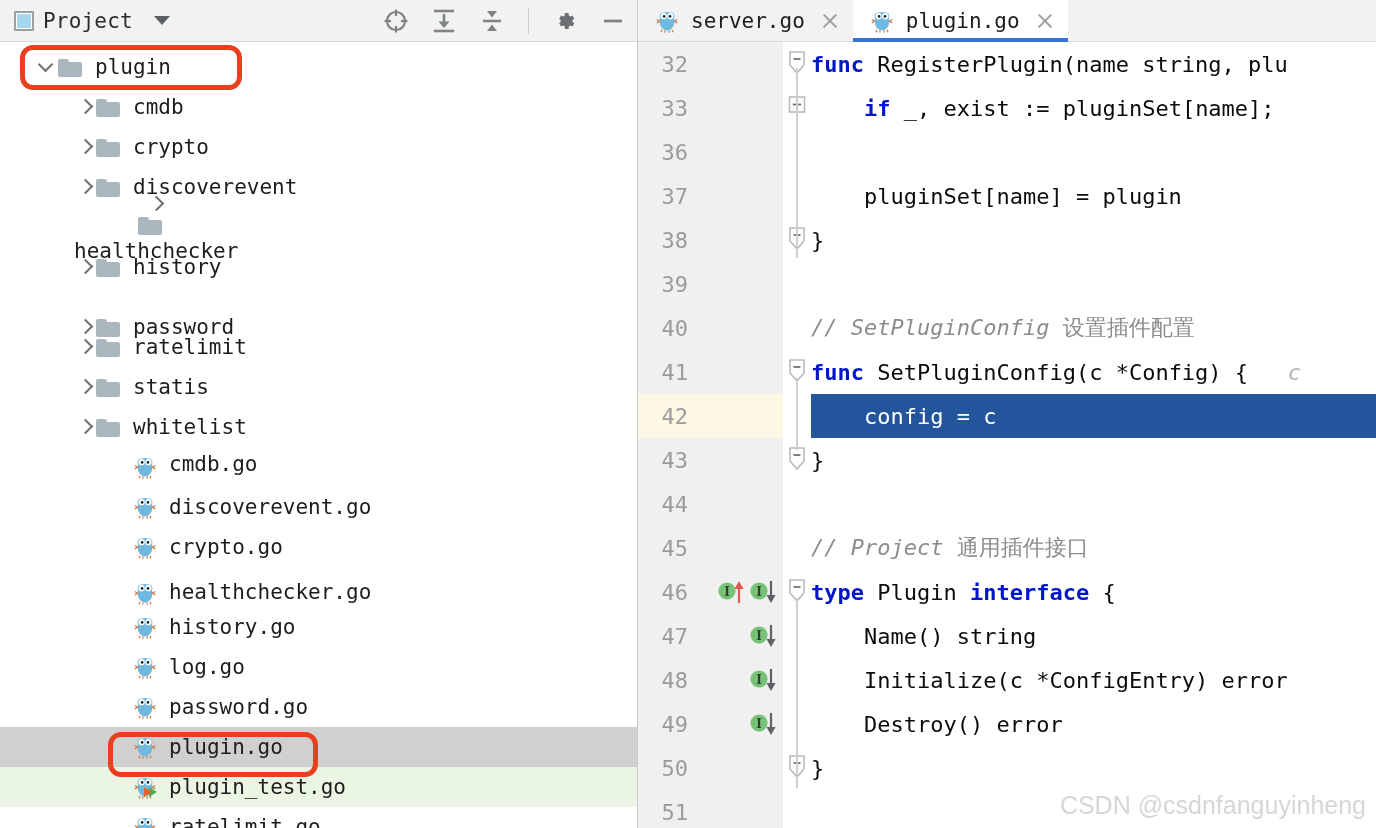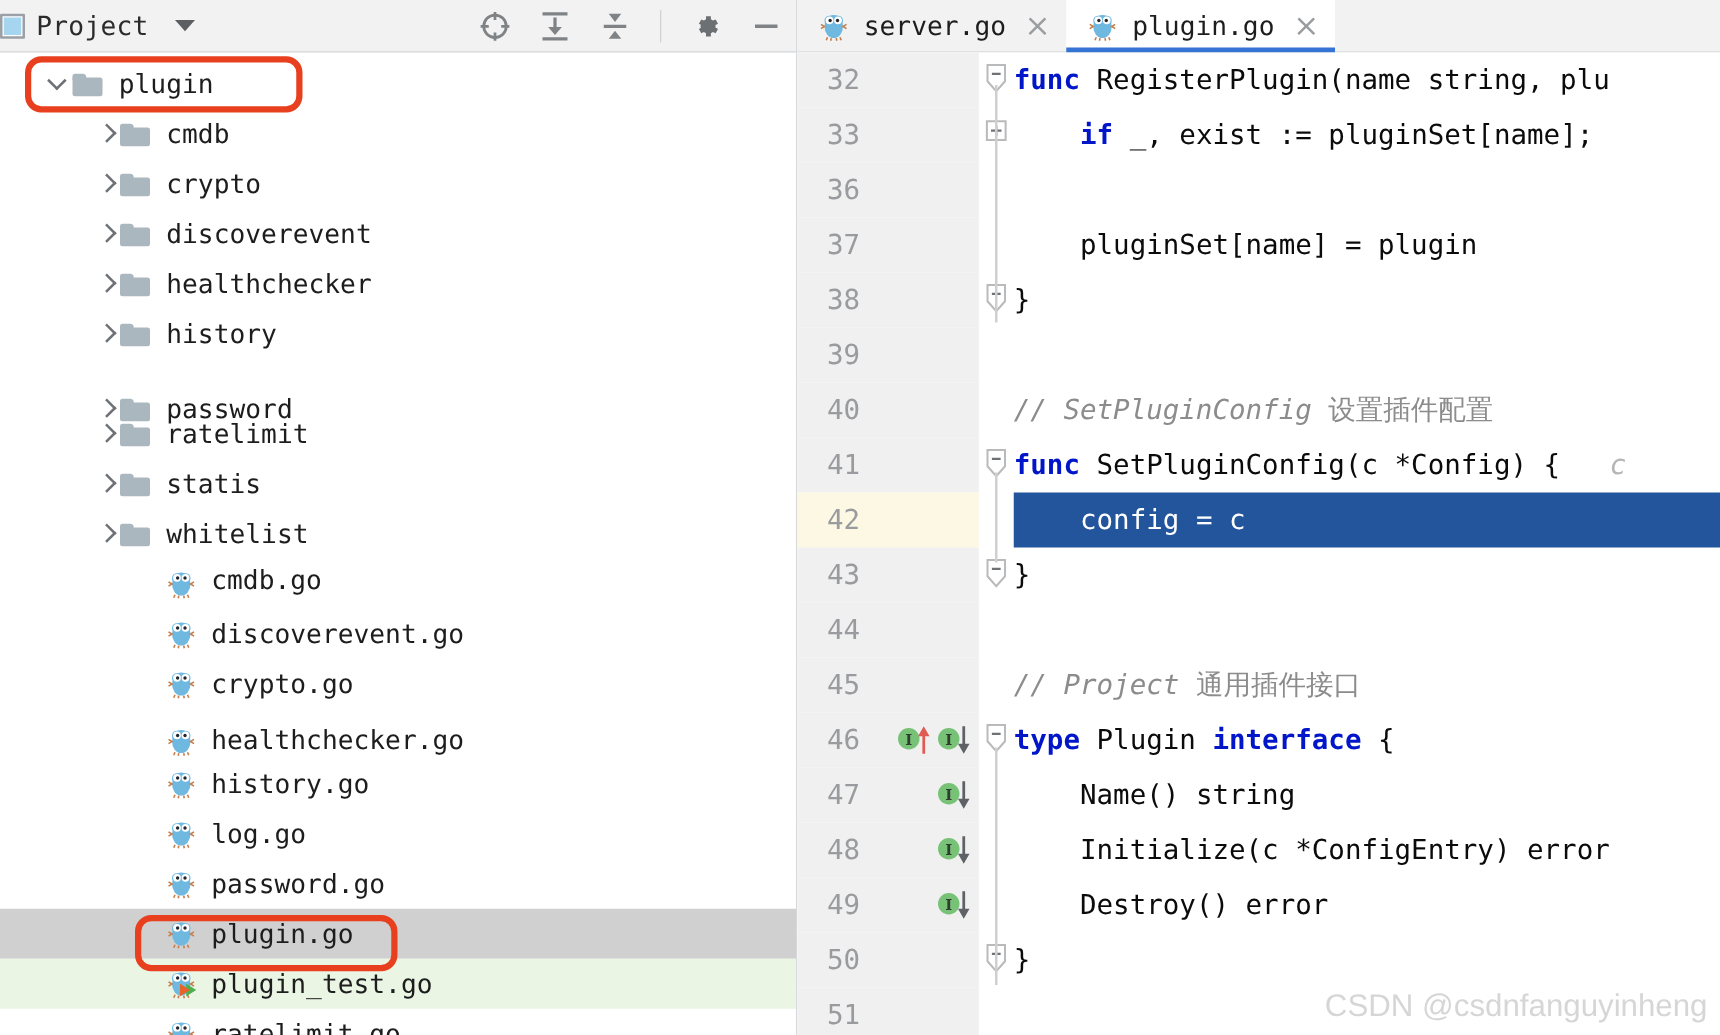--- a/index.html
+++ b/index.html
@@ -23,21 +23,21 @@
     border-right: 1px solid #c9cccf;
     flex: 0 0 638px;
     overflow: hidden;
   }
   #project-toolbar {
     height: 42px;
     background: #f2f2f2;
     border-bottom: 1px solid #d5d7da;
     display: flex;
     align-items: center;
-    padding: 0 10px 0 0;
+    padding: 0 10px 0 14px;
   }
   .pt-left { display: flex; align-items: center; gap: 9px; }
   .panel-icon {
     width: 20px; height: 20px;
     border: 2px solid #9aa0a6;
     background: #ffffff;
     position: relative;
     border-radius: 1px;
   }
   .panel-icon::after {
@@ -372,21 +372,21 @@
           </div>
         </div>
         <div class="row">
           <div class="ind-1" style="display:flex;align-items:center;">
             <span class="chev"></span>
             <span class="folder-ico"></span>
             <span class="lbl">discoverevent</span>
           </div>
         </div>
         <div class="row">
-          <div class="ind-1" style="display:flex;align-items:center;">
+          <div class="ind-1" style="display:flex;align-items:center;flex-direction:column;">
             <span class="chev"></span>
             <span class="folder-ico"></span>
             <span class="lbl">healthchecker</span>
           </div>
         </div>
         <div class="row">
           <div class="ind-1" style="display:flex;align-items:center;">
             <span class="chev"></span>
             <span class="folder-ico"></span>
             <span class="lbl">history</span>

